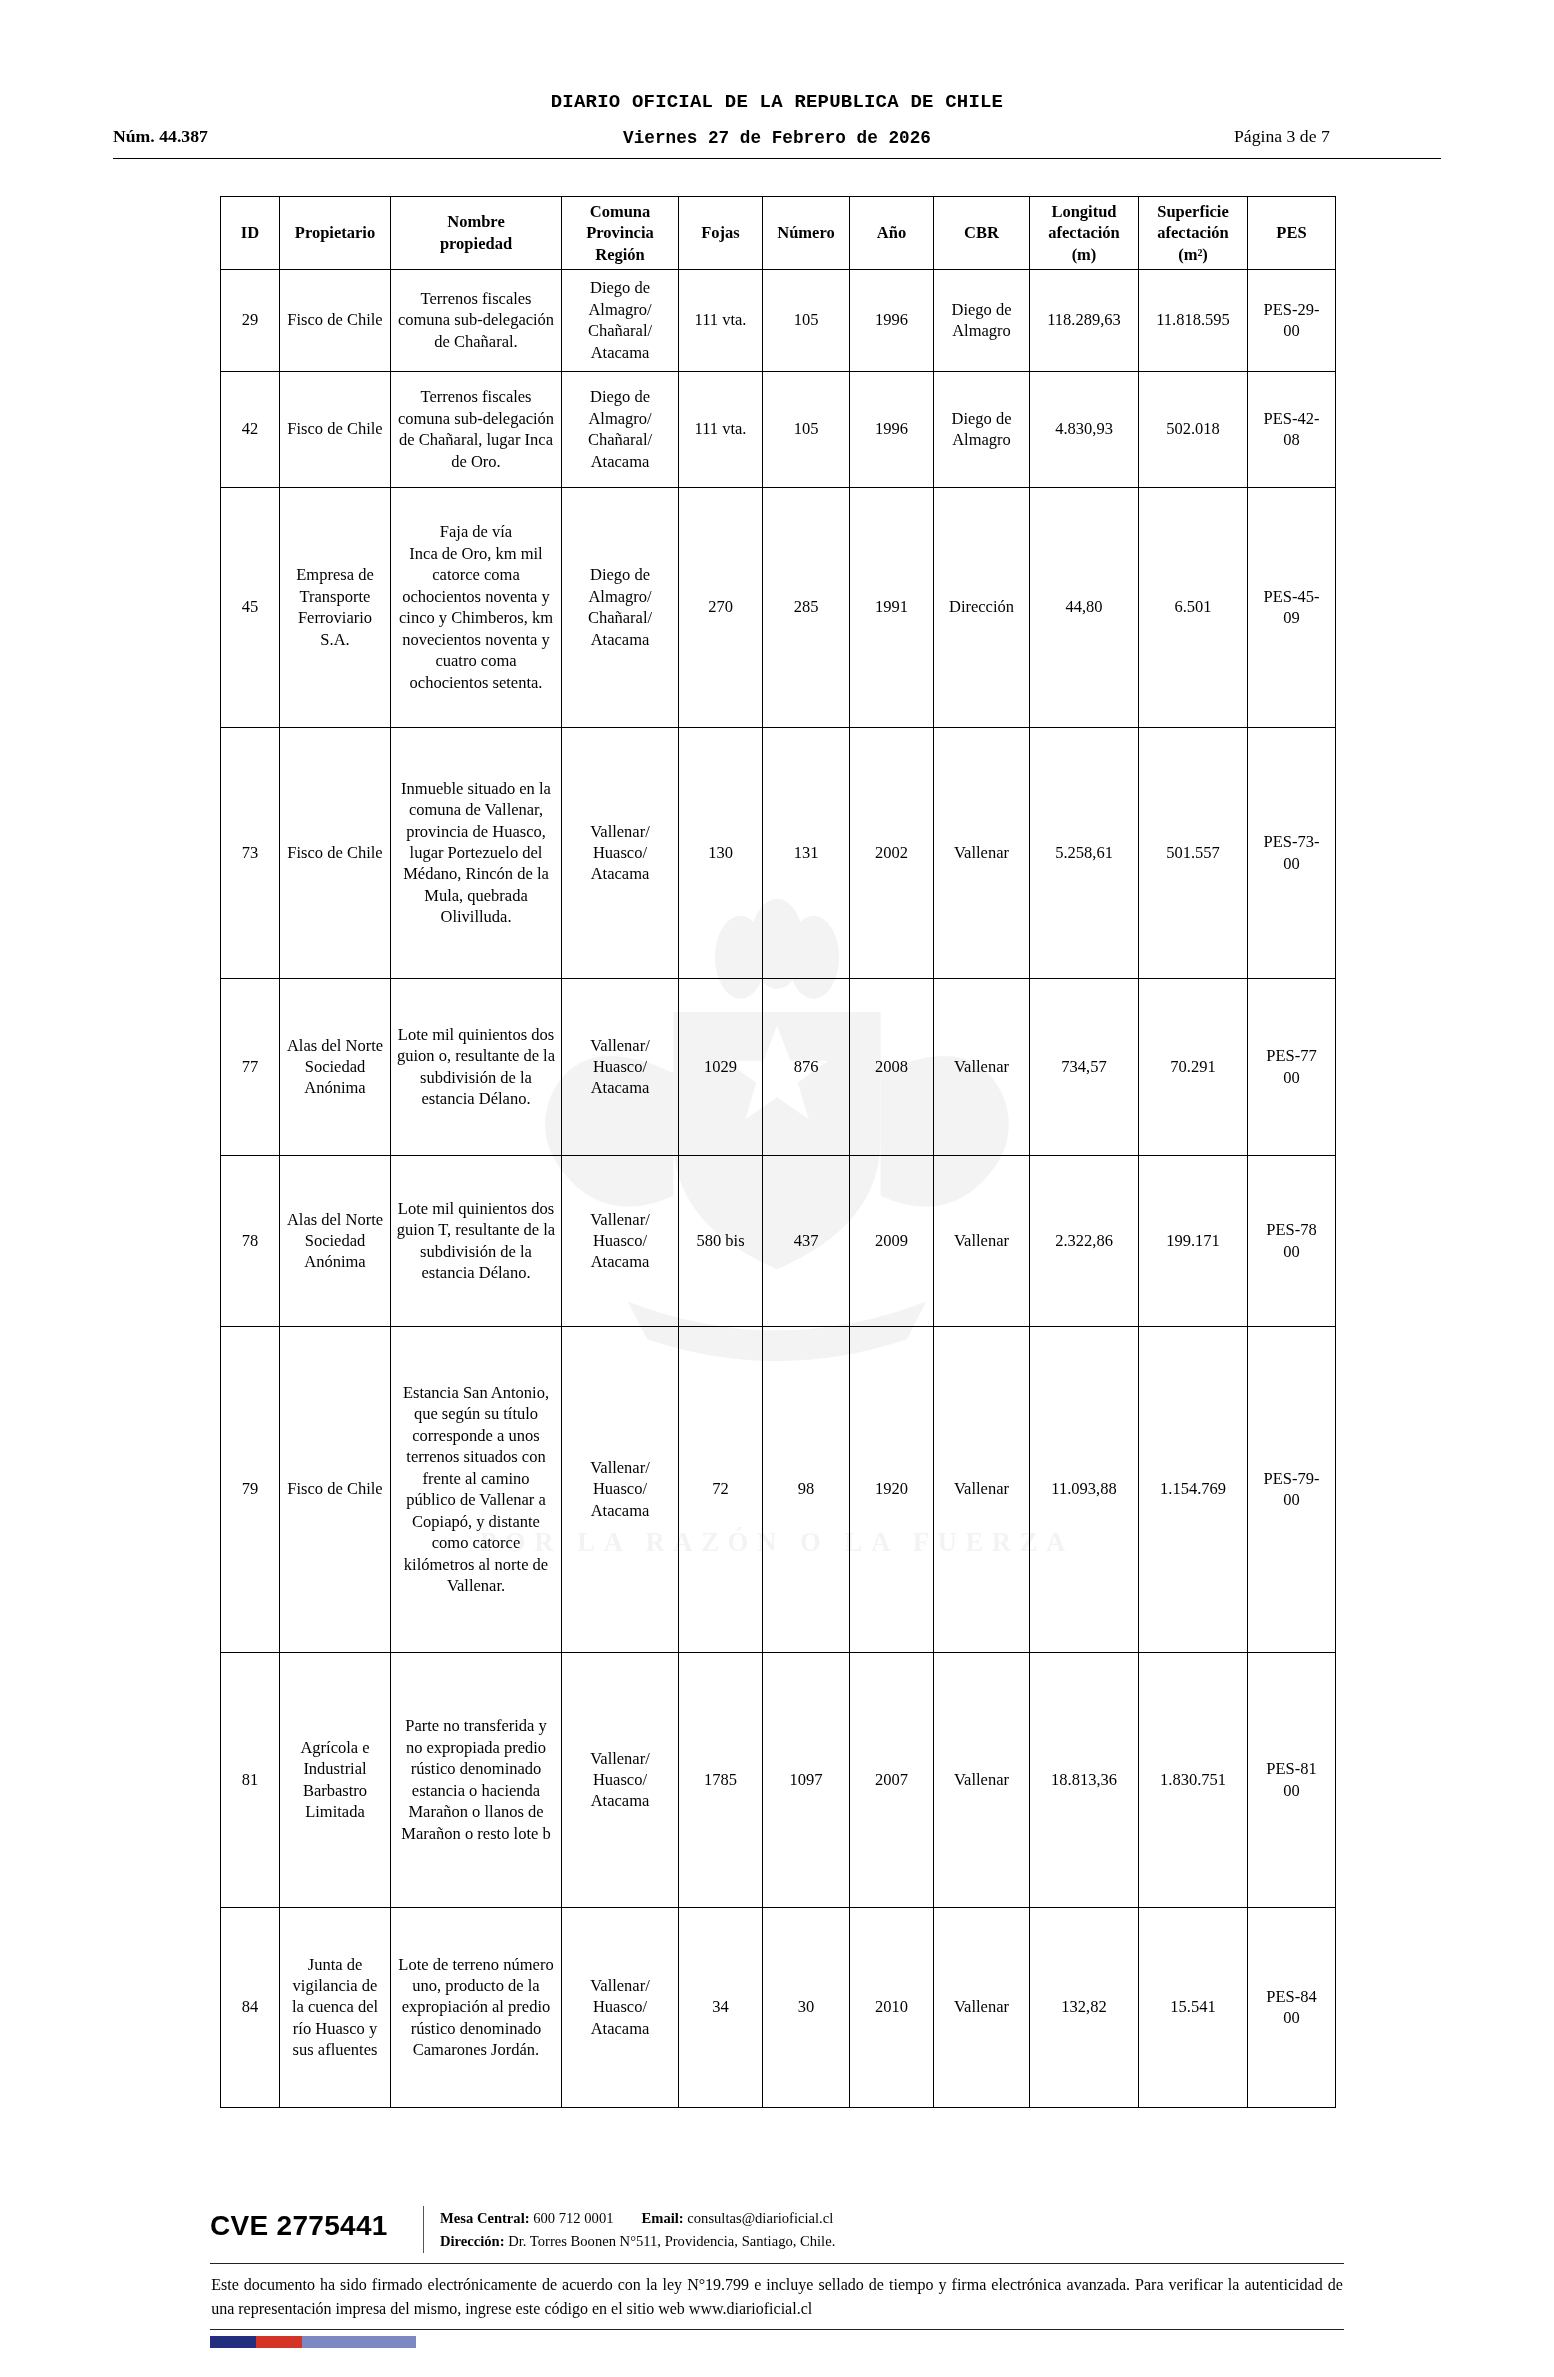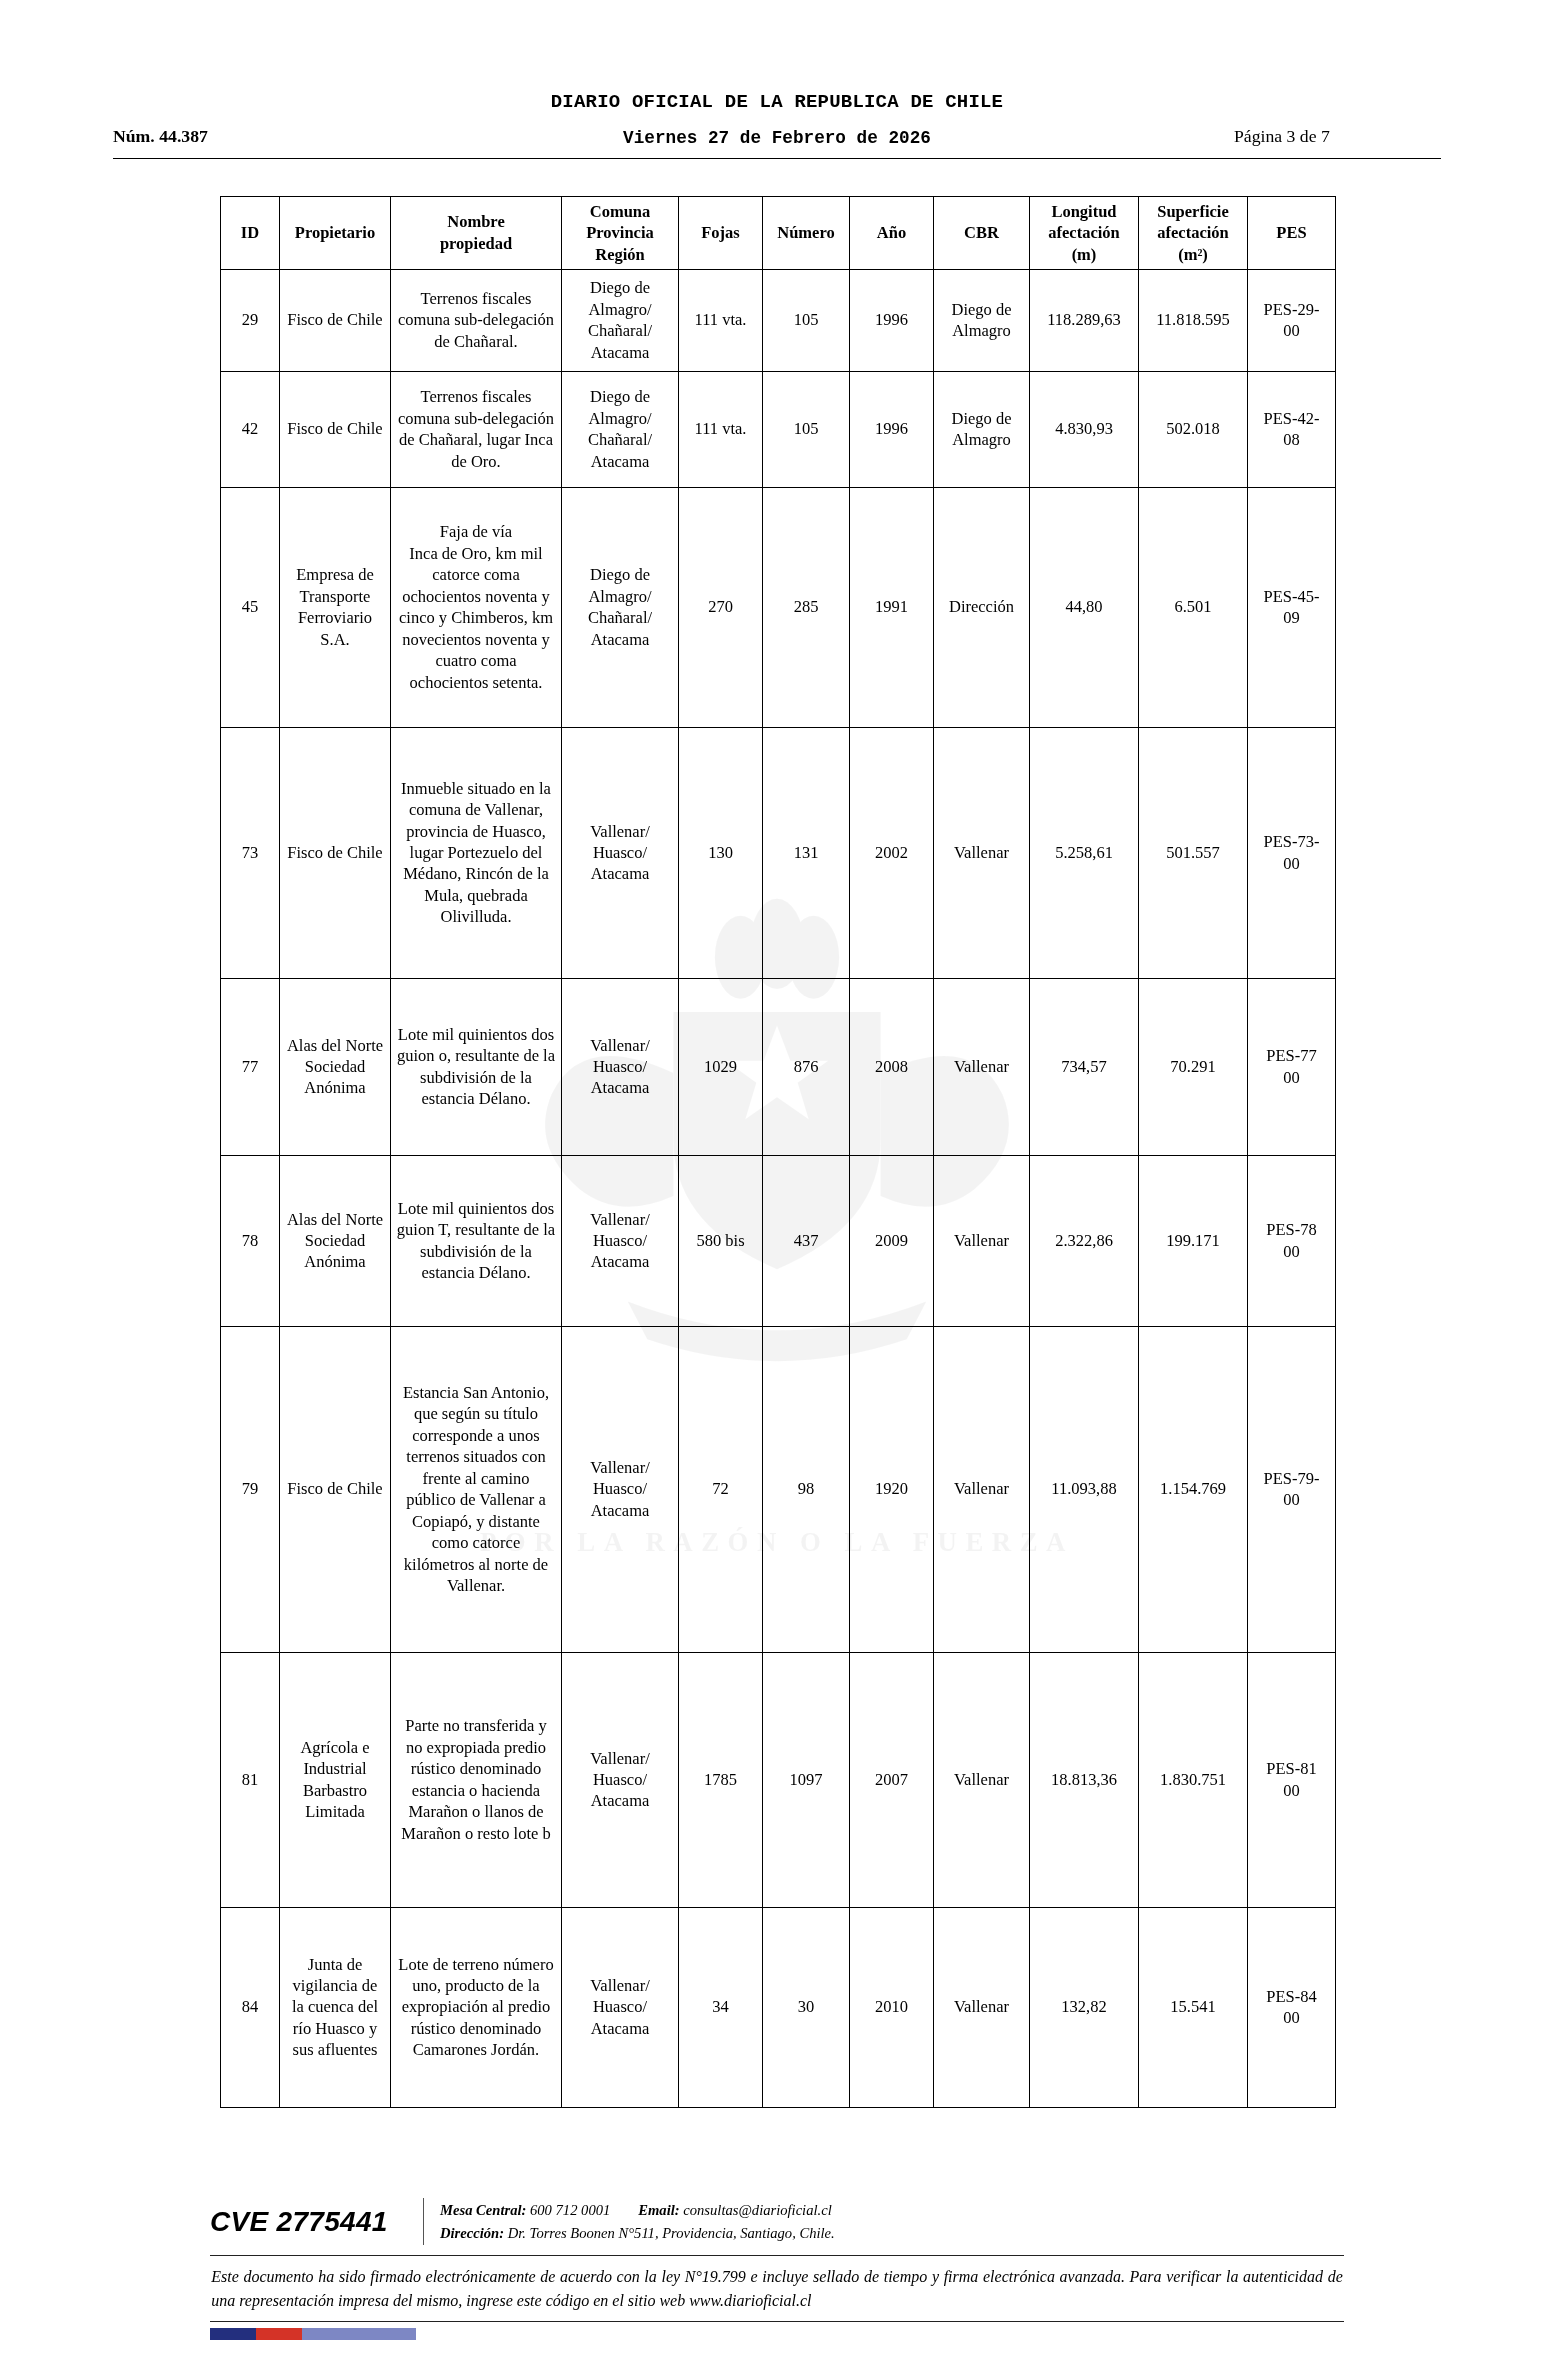--- a/index.html
+++ b/index.html
@@ -39,27 +39,27 @@
   tbody tr:nth-child(2) td{height:116px}
   tbody tr:nth-child(3) td{height:240px}
   tbody tr:nth-child(4) td{height:251px}
   tbody tr:nth-child(5) td{height:177px}
   tbody tr:nth-child(6) td{height:171px}
   tbody tr:nth-child(7) td{height:326px}
   tbody tr:nth-child(8) td{height:255px}
   tbody tr:nth-child(9) td{height:200px}
 
   
-  .footer { position:absolute; top:2193px; left:210px; right:210px;font-style:italic; }
+  .footer { position:absolute; top:2193px; left:210px; right:210px; }
   .cve-row { display:flex; align-items:center; padding:4.9px 0 9.8px; }
   .cve-num { font-family:"Liberation Sans","DejaVu Sans",sans-serif; font-weight:bold;
     font-size:28px; width:213px; letter-spacing:0.3px; }
   .cve-col { font-size:14.6px; line-height:1.55; padding:1.2px 16px; border-left:1.2px solid #555; }
   .cve-col.col2 { width:357px; }
-  .cve-col.col3 { flex:1; }
+  .cve-col.col3 { flex:1;margin-top:8px; }
   .lbl { font-weight:bold; }
   .email-group { margin-left:28px; }
   .f-rule { border-top:1.2px solid #222; }
   .legal { font-size:16px; line-height:1.5; text-align:justify; padding:8.5px 1.2px; }
   .flagbar { display:flex; height:12.2px; width:206px; margin-top:5.5px; }
   .flagbar .seg1 { width:46px; height:100%; }
   .flagbar .seg2 { width:46px; height:100%; }
   .flagbar .seg3 { flex:1; height:100%; }
 </style>
 </head>

